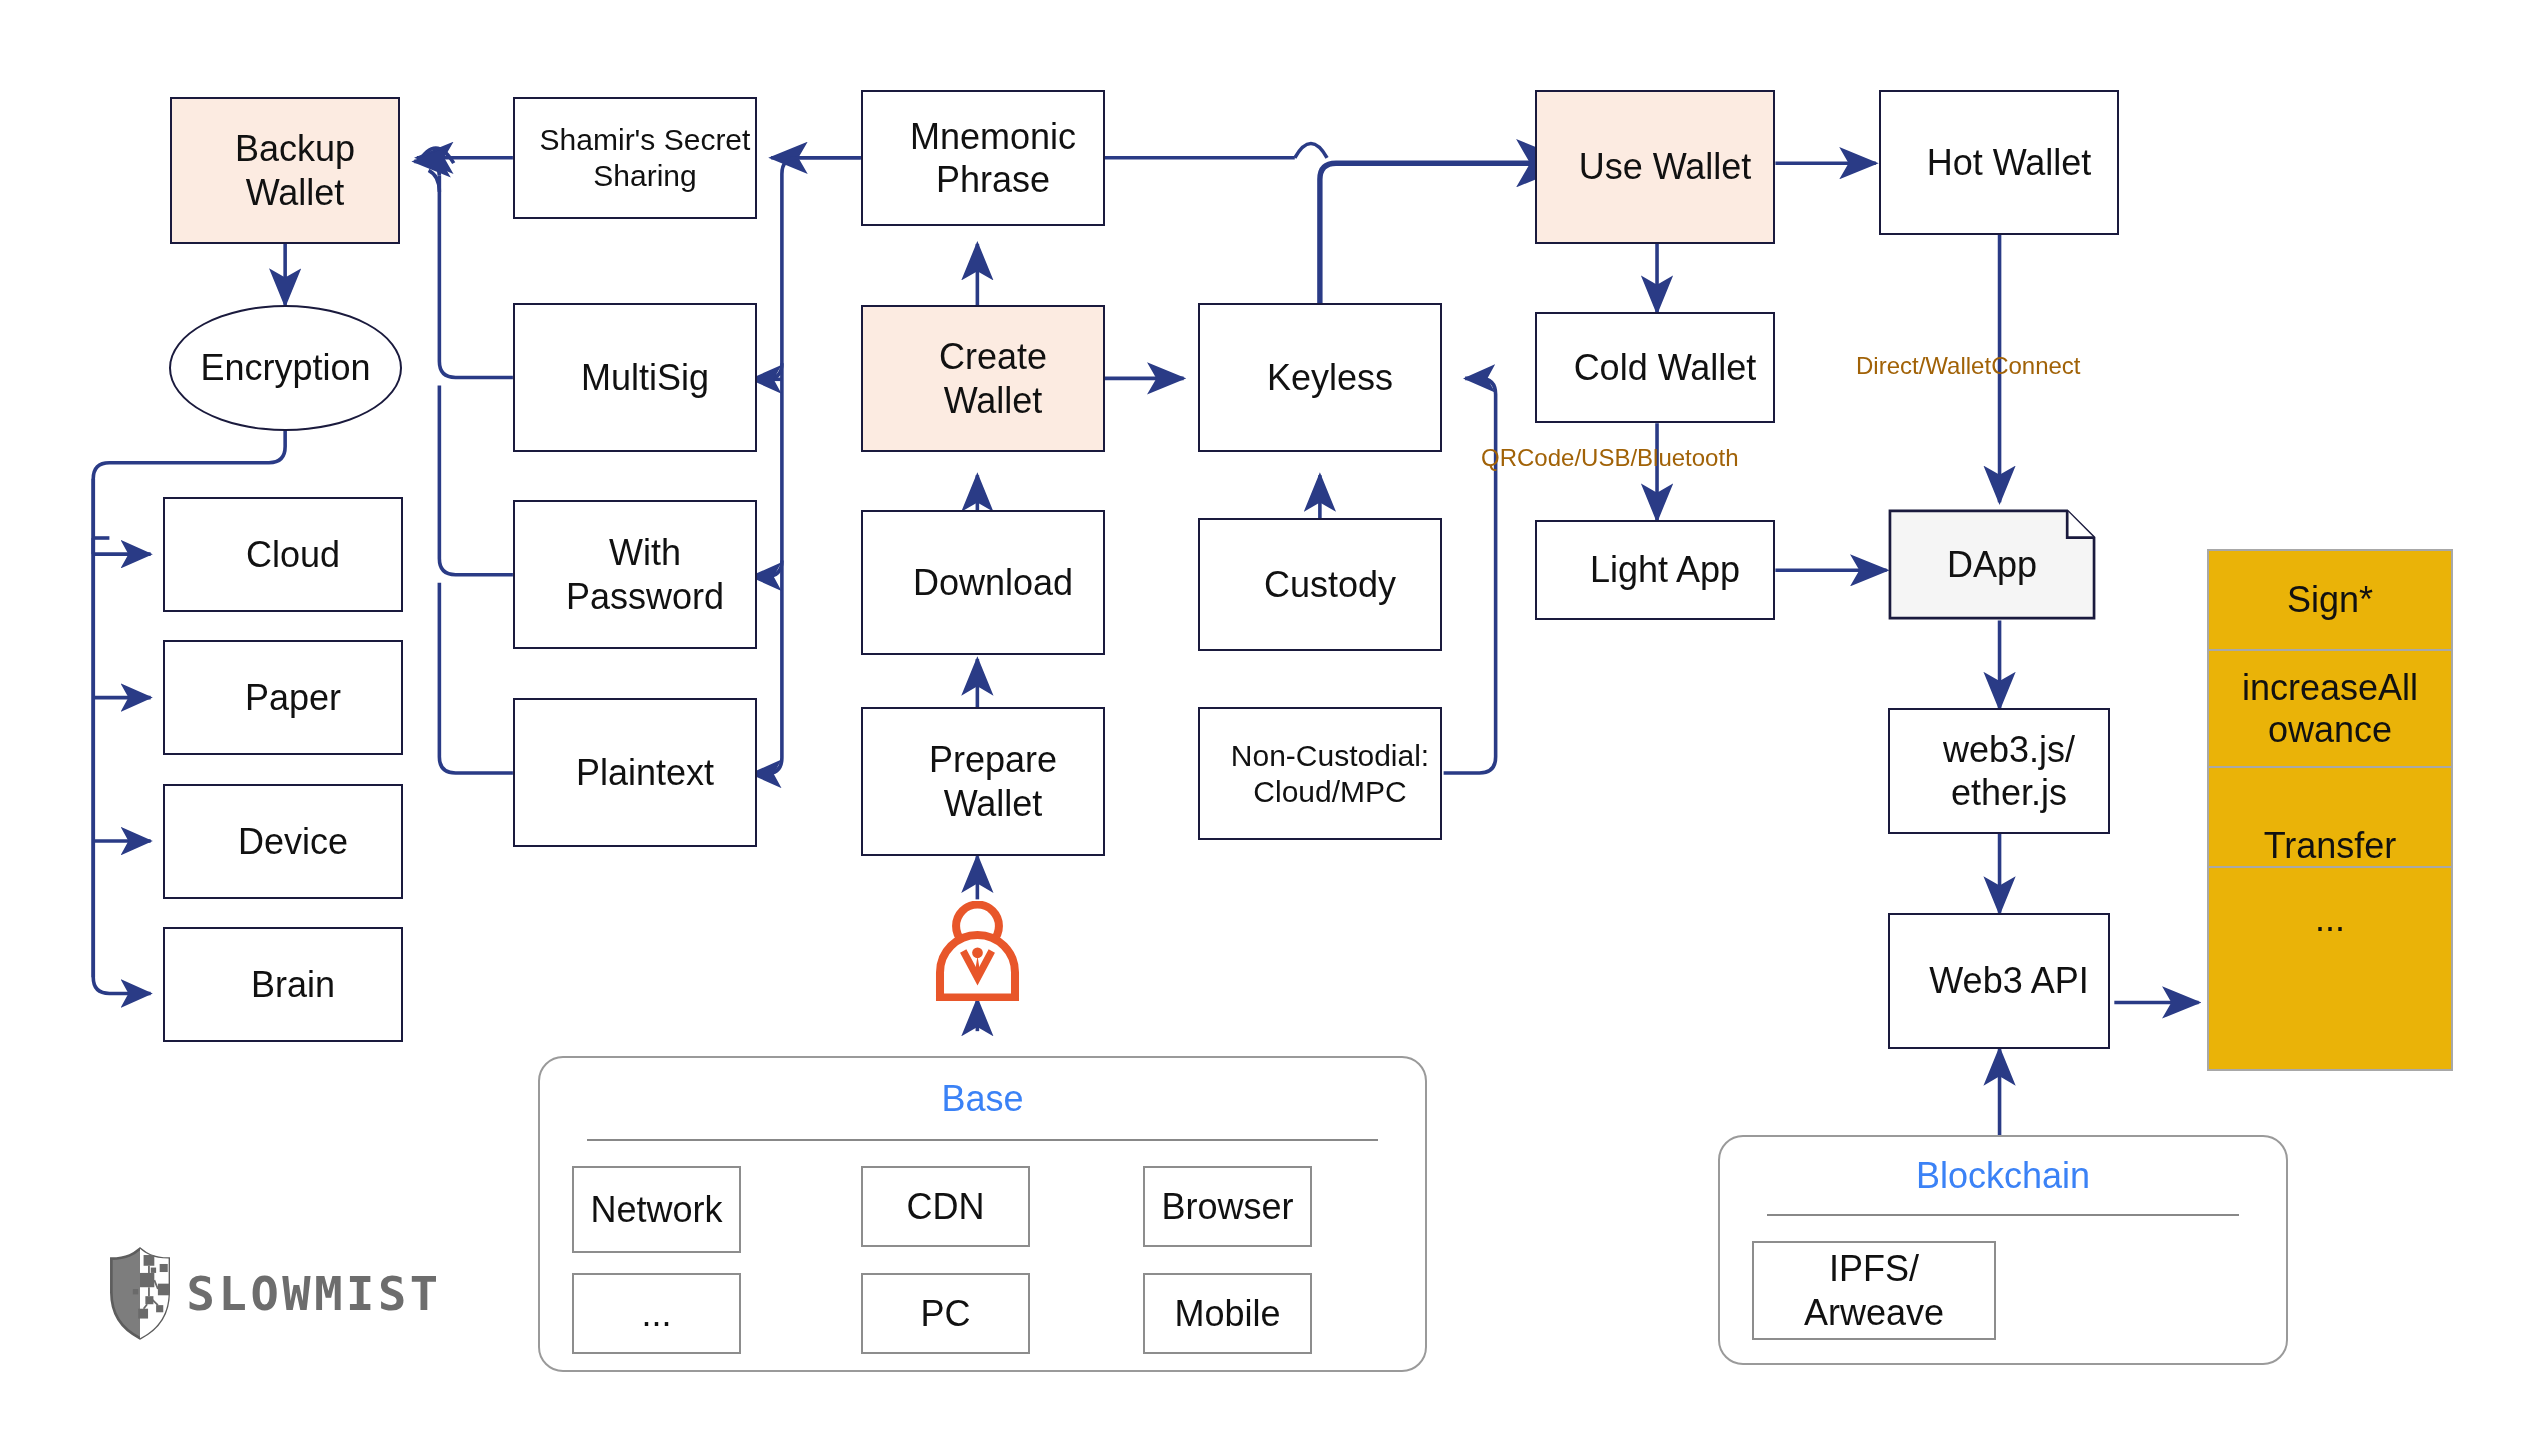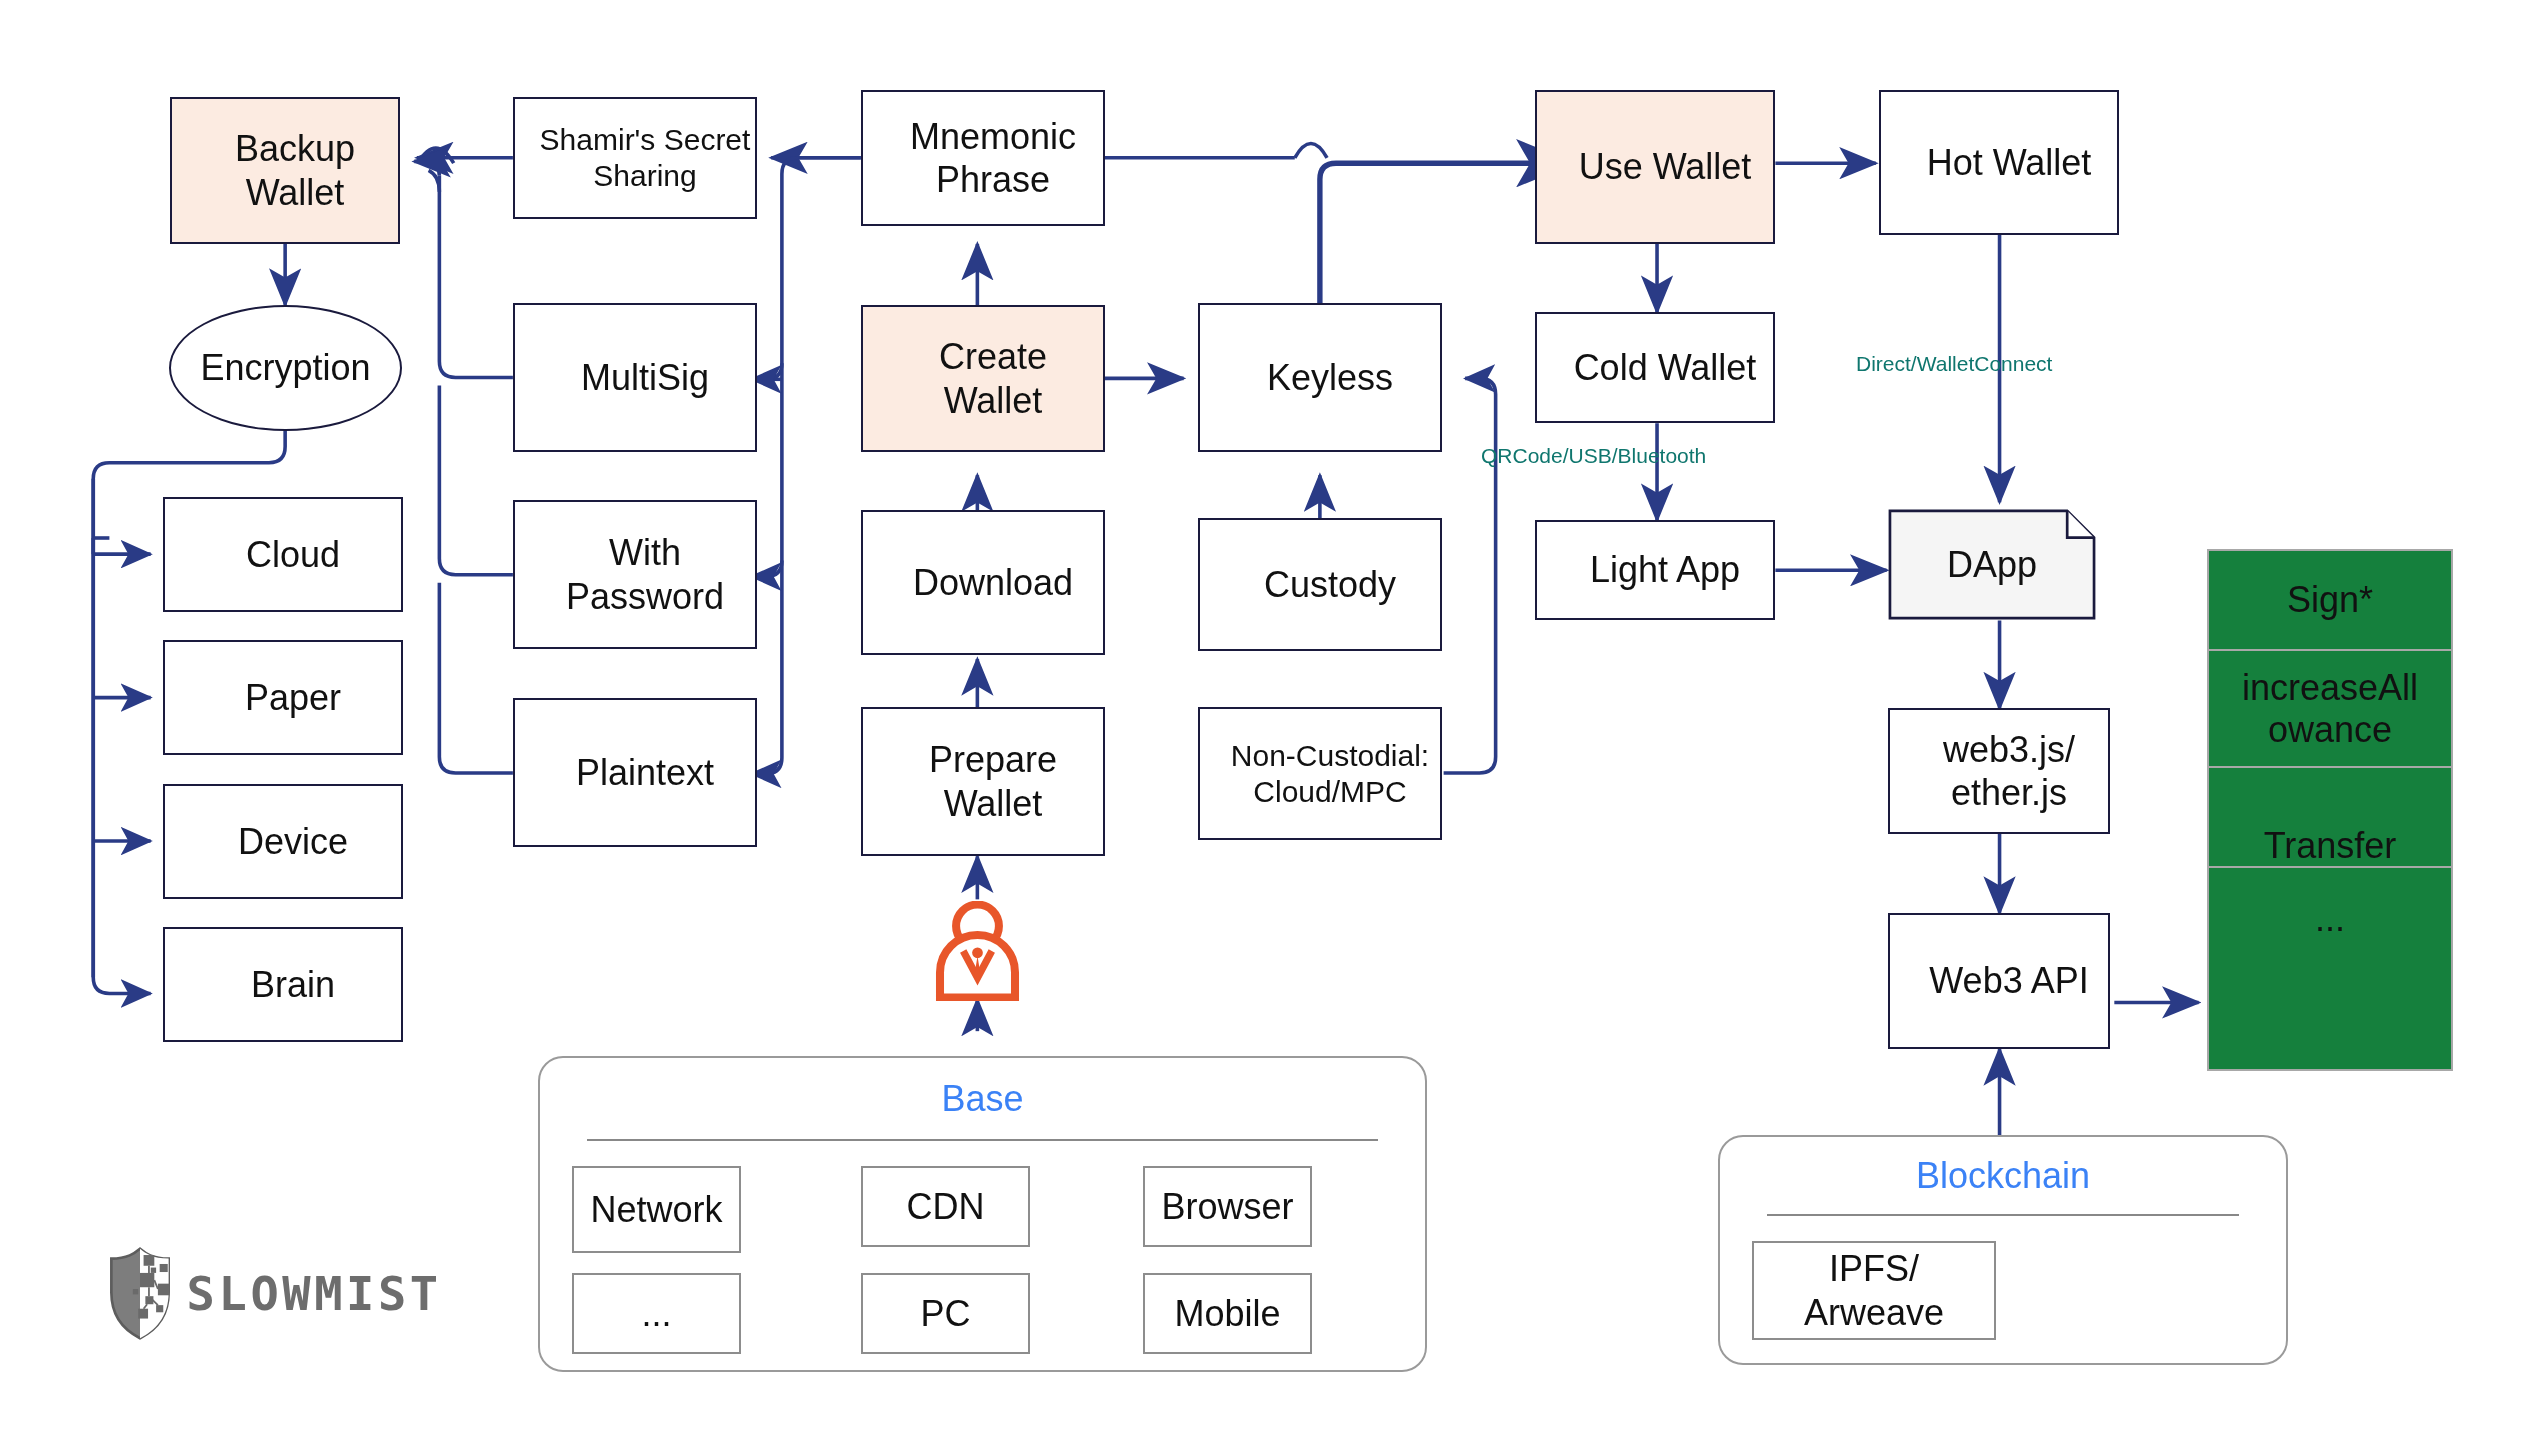--- a/index.html
+++ b/index.html
@@ -12,25 +12,25 @@
   .box.accent{background:#fcebe1;}
   .box.small{font-size:30px;}
   .ellipse{border:2.7px solid #1a1a3d;background:#ffffff;border-radius:50%;font-size:36px;}
   .grp{position:absolute;box-sizing:border-box;border:2.7px solid #9a9a9a;
        background:#ffffff;border-radius:25px;}
   .grp-title{position:absolute;left:0;right:0;text-align:center;font-size:36px;color:#3b82f6;}
   .grp-rule{position:absolute;height:0;border-top:2.7px solid #888;}
   .subbox{position:absolute;box-sizing:border-box;border:2.7px solid #8d8d8d;
           background:#ffffff;display:flex;align-items:center;justify-content:center;
           text-align:center;font-size:36px;line-height:1.2;}
-  .listwrap{position:absolute;box-sizing:border-box;border:2.7px solid #a8a8a8;background:#15803d;}
+  .listwrap{position:absolute;box-sizing:border-box;border:2.7px solid #a8a8a8;background:#eab308;}
   .listrow{box-sizing:border-box;display:flex;align-items:center;justify-content:center;
            text-align:center;font-size:36px;border-bottom:2.7px solid #a8a8a8;line-height:1.15;}
   .listrow.last{border-bottom:none;}
-  .edgelabel{position:absolute;font-size:21px;color:#0f766e;white-space:nowrap;}
+  .edgelabel{position:absolute;font-size:24px;color:#a16207;white-space:nowrap;}
   .logo{position:absolute;display:flex;align-items:center;gap:12.6px;}
   .logo-text{font-family:"DejaVu Sans Mono","Liberation Mono",monospace;
              font-size:47px;letter-spacing:3.6px;color:#6d6d6d;font-weight:bold;}
   svg.lines{position:absolute;left:0;top:0;width:2525px;height:1449px;
             pointer-events:none;overflow:visible;}
 </style>
 </head>
 <body>
 
 <div id="diagram">

